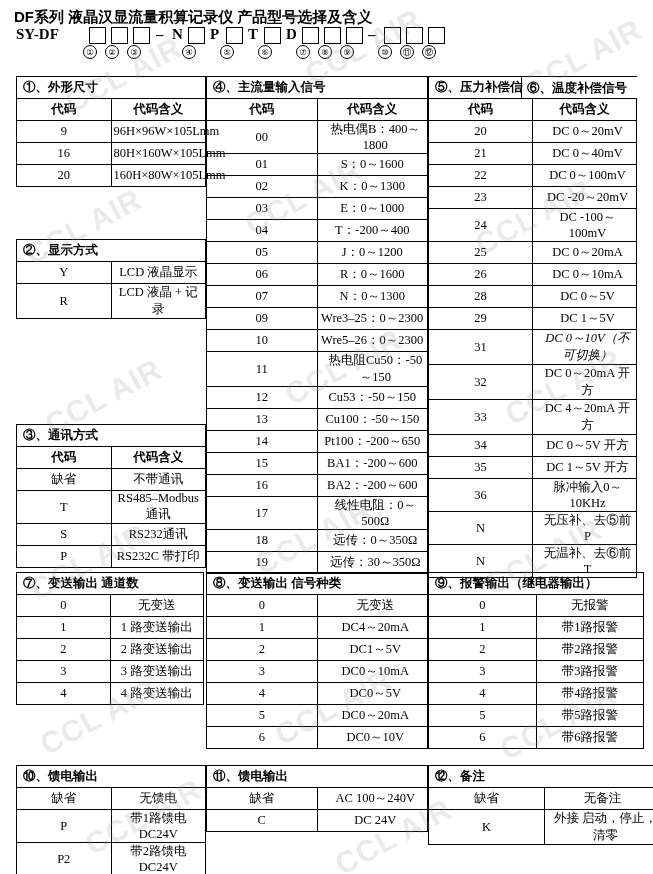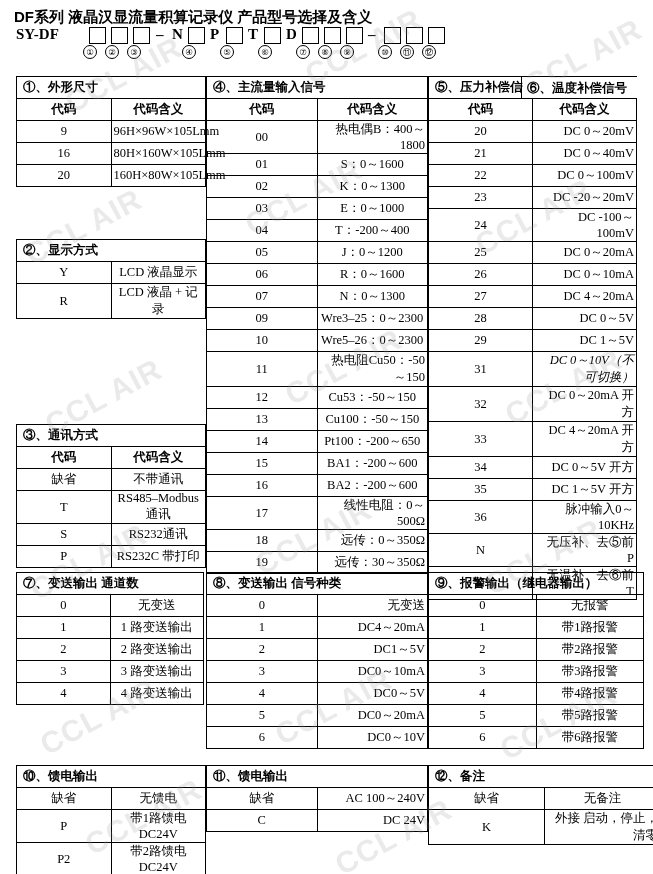--- a/index.html
+++ b/index.html
@@ -13,21 +13,21 @@
   
   .codeline{position:absolute;left:16px;top:24px;width:620px;height:38px;font-family:"Liberation Serif",serif;}
   .codeline .seg{position:absolute;font-size:15px;font-weight:bold;}
   .codeline .box{position:absolute;width:15px;height:15px;border:1.2px solid #000;}
   .codeline .num{position:absolute;font-size:10px;text-align:center;width:16px;}
   .circ{display:inline-block;border:1px solid #000;border-radius:50%;width:12px;height:12px;line-height:12px;text-align:center;font-size:8.5px;font-family:"Liberation Sans",sans-serif;}
   table.grid{position:absolute;border-collapse:collapse;table-layout:fixed;}
   table.grid td{border:1px solid #000;font-size:12.5px;padding:0 2px;height:21px;vertical-align:middle;}
   .hdr{font-weight:bold;text-align:center;font-size:12.5px;}
   .c{text-align:center;}
-  .l{text-align:right;padding-left:8px !important;}
+  .l{text-align:center;padding-left:8px !important;}
   .hdrrow td{height:22px;}
   .secthdr{font-weight:bold;font-size:12.5px;text-align:left;padding-left:6px !important;}
   .nb{border:none !important;}
   .small{font-size:11.5px;font-style:italic;}
   .blk{position:absolute;}
 </style>
 </head>
 <body>
 
 <div class="page">
@@ -276,24 +276,20 @@
         </tr>
     <tr>
           <td class="c">25</td>
           <td class="l">DC 0～20mA</td>
         </tr>
     <tr>
           <td class="c">26</td>
           <td class="l">DC 0～10mA</td>
         </tr>
     <tr>
-          <td class="c">27</td>
-          <td class="l">DC 4～20mA</td>
-        </tr>
-    <tr>
           <td class="c">28</td>
           <td class="l">DC 0～5V</td>
         </tr>
     <tr>
           <td class="c">29</td>
           <td class="l">DC 1～5V</td>
         </tr>
     <tr>
           <td class="c">31</td>
           <td class="l small">DC 0～10V（不可切换）</td>

